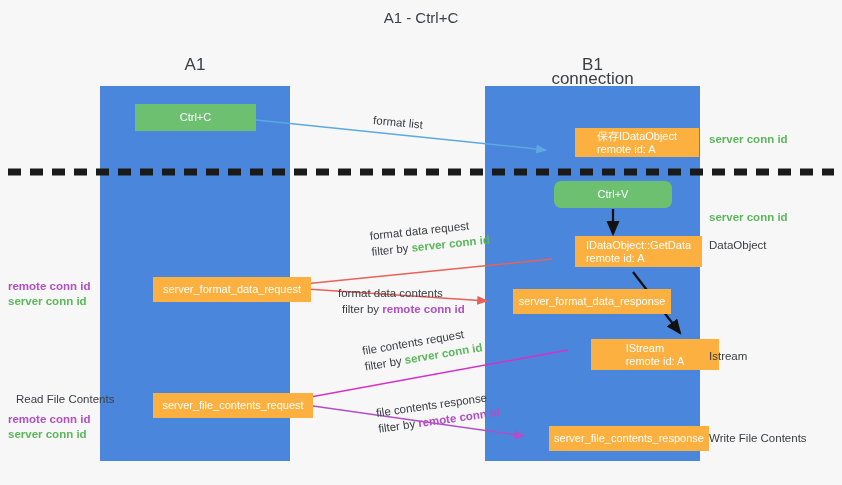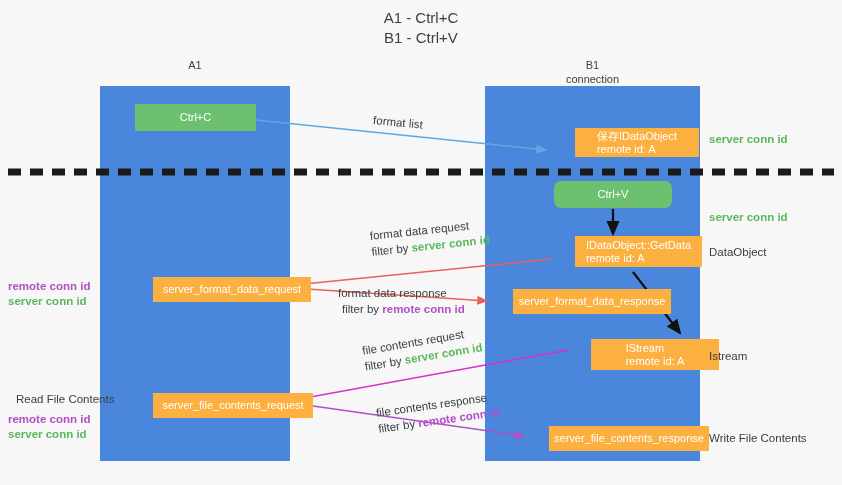--- a/index.html
+++ b/index.html
@@ -23,21 +23,21 @@
     text-align: center;
     font-size: 15px;
     color: #3c4043;
     line-height: 20px;
   }
   #title div { white-space: pre; }
 
   
   .lane-head {
     text-align: center;
-    font-size: 11px;
+    font-size: 17px;
     color: #3c4043;
     line-height: 14px;
   }
   #lane-a-head { left: 100px; top: 58px; width: 190px; }
   #lane-b-head { left: 485px; top: 58px; width: 215px; }
   .lane-head .l1 { display:block; }
   .lane-head .l2 { display:block; }
 
   
   .lane {
@@ -81,21 +81,20 @@
   
   #overlay { left: 0; top: 0; width: 842px; height: 485px; pointer-events: none; }
 </style>
 </head>
 <body>
 
 <div id="stage">
 
   <div id="title" class="abs">
     <div>A1 - Ctrl+C</div>
-    <div>B1 - Ctrl+V</div>
   </div>
 
   <div id="lane-a-head" class="abs lane-head">
     <span class="l1">A1</span>
   </div>
   <div id="lane-b-head" class="abs lane-head">
     <span class="l1">B1</span>
     <span class="l2">connection</span>
   </div>
 
@@ -174,21 +173,21 @@
   </div>
 
   <div class="abs box orange" style="left:525px; top:426px; width:160px; height:25px;">
     <span>server_file_contents_response</span>
   </div>
 
   <div class="abs note green-t" style="left:709px; top:132px;">server conn id</div>
 
   <div class="abs note green-t" style="left:709px; top:210px;">server conn id</div>
 
-  <div class="abs note" style="left:709px; top:245px;">DataObject</div>
+  <div class="abs note" style="left:709px; top:238px;">DataObject</div>
 
   <div class="abs note" style="left:709px; top:349px;">Istream</div>
 
   <div class="abs note" style="left:709px; top:431px;">Write File Contents</div>
 
   <div class="abs stack" style="left:8px; top:279px;">
     <div class="p">remote conn id</div>
     <div class="g">server conn id</div>
   </div>
 
@@ -204,21 +203,21 @@
   </div>
 
   <div class="abs edge-label" style="left:369px; top:228px; transform: rotate(-6deg);">
     <div>format data request</div>
     <div>
       <span>filter by </span><span class="hl-green">server conn id</span>
     </div>
   </div>
 
   <div class="abs edge-label" style="left:338px; top:285px;">
-    <div>format data response</div>
+    <div>format data contents</div>
     <div style="padding-left:4px;">
       <span>filter by </span><span class="hl-purple">remote conn id</span>
     </div>
   </div>
 
   <div class="abs edge-label" style="left:361px; top:343px; transform: rotate(-9.5deg);">
     <div>file contents request</div>
     <div>
       <span>filter by </span><span class="hl-green">server conn id</span>
     </div>

